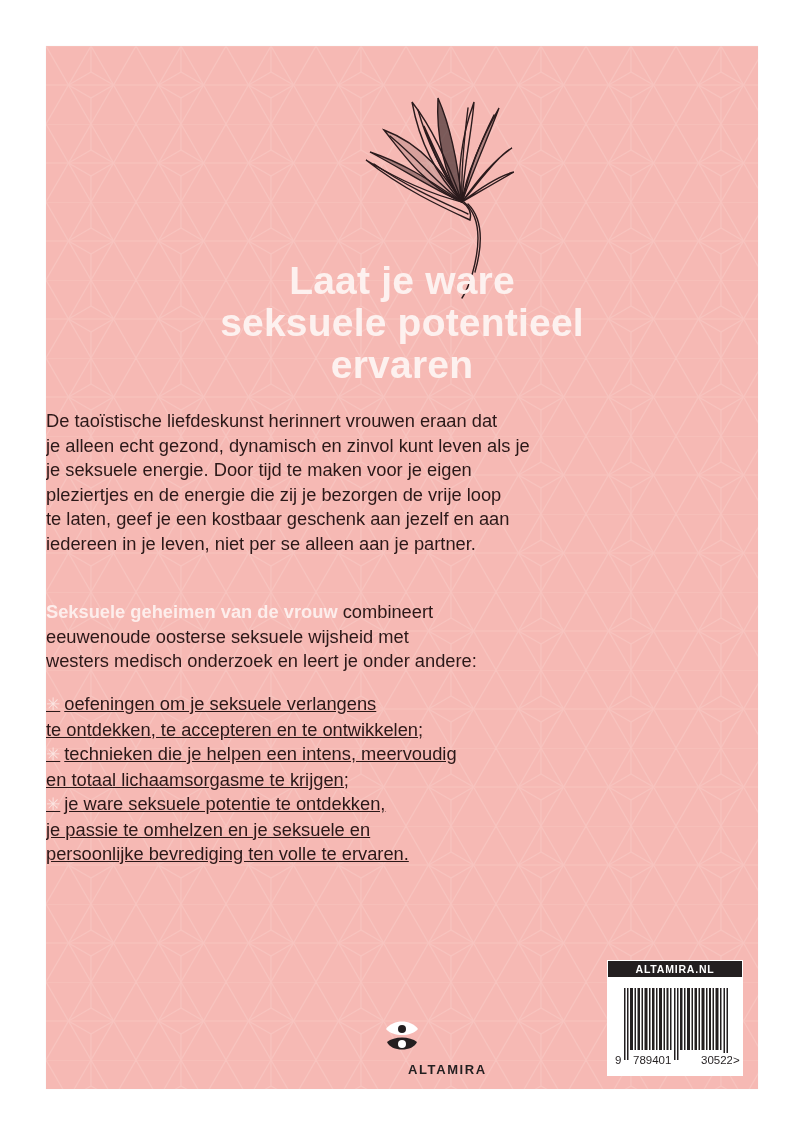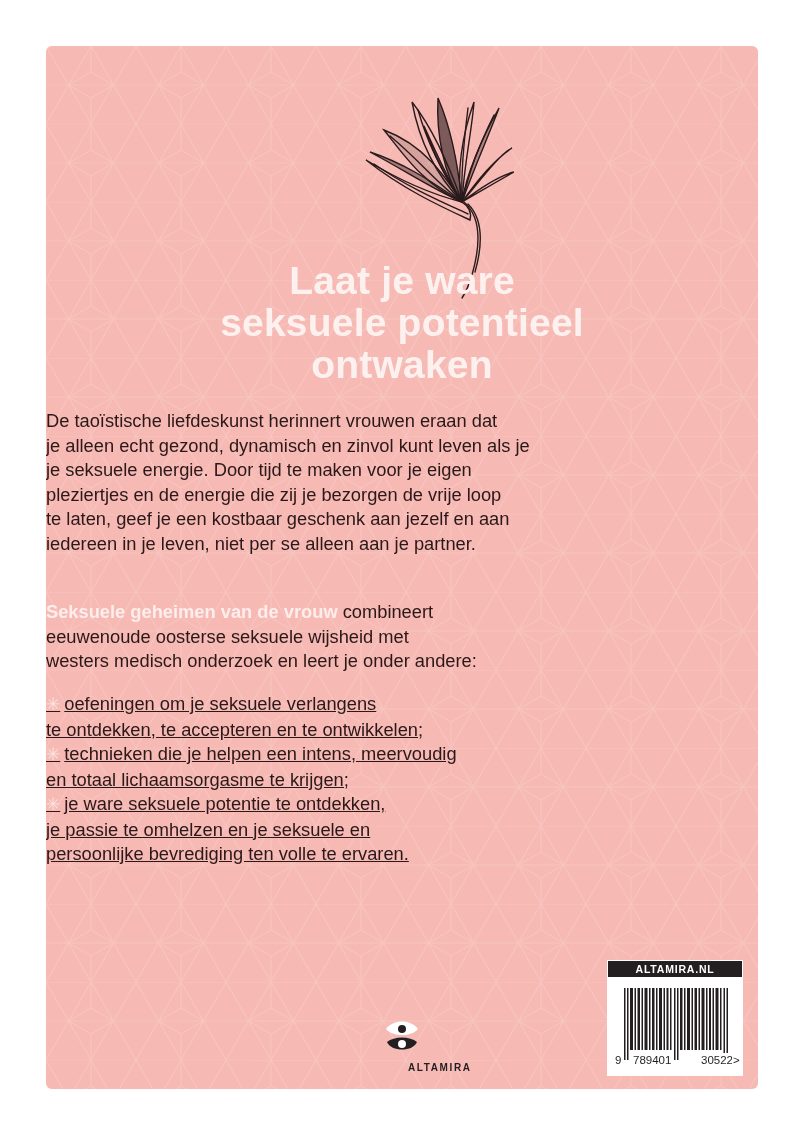--- a/index.html
+++ b/index.html
@@ -18,21 +18,20 @@
     }
     .cover {
       position: absolute;
       left: 46px;
       top: 46px;
       width: 712px;
       height: 1043px;
       background-color: #f6b9b4;
       overflow: hidden;
       box-shadow: 0 0 1px rgba(0,0,0,0.08);
-      border-radius: 6px;
     }
     .pattern {
       position: absolute;
       inset: 0;
       pointer-events: none;
       opacity: 0.55;
     }
     .flower {
       position: absolute;
       left: 318px;
@@ -119,21 +118,21 @@
       position: absolute;
       left: 320px;
       top: 972px;
       width: 72px;
       height: 60px;
       text-align: center;
     }
     .logo-text {
       font-family: "Liberation Sans", sans-serif;
       font-weight: bold;
-      font-size: 10px;
+      font-size: 13px;
       letter-spacing: 1.6px;
       color: #231f20;
       margin-top: 2px;
       margin-left: 42px;
     }
   </style>
 </head>
 <body>
 
 <div class="page">
@@ -182,21 +181,21 @@
         <path d="M98 112 C 118 88, 135 65, 148 58 C 130 70, 112 92, 98 112 Z" fill="#2a1a1c" fill-opacity="0.55"></path>
         <path d="M98 112 C 120 95, 138 85, 150 82 C 132 92, 112 104, 98 112 Z"></path>
         <path d="M98 112 C 72 95, 45 75, 6 62 C 40 80, 70 100, 98 112 Z" fill="#2a1a1c" fill-opacity="0.4"></path>
         <path d="M98 112 C 82 90, 70 65, 60 36 C 72 62, 84 90, 98 112 Z" fill="#2a1a1c" fill-opacity="0.7"></path>
       </g>
     </svg>
 
     <div class="headline">
       <div>Laat je ware</div>
       <div>seksuele potentieel</div>
-      <div>ontwaken</div>
+      <div>ervaren</div>
     </div>
 
     <div class="body-text intro">
       <div>De taoïstische liefdeskunst herinnert vrouwen eraan dat</div>
       <div>je alleen echt gezond, dynamisch en zinvol kunt leven als je</div>
       <div>je seksuele energie. Door tijd te maken voor je eigen</div>
       <div>pleziertjes en de energie die zij je bezorgen de vrije loop</div>
       <div>te laten, geef je een kostbaar geschenk aan jezelf en aan</div>
       <div>iedereen in je leven, niet per se alleen aan je partner.</div>
     </div>

